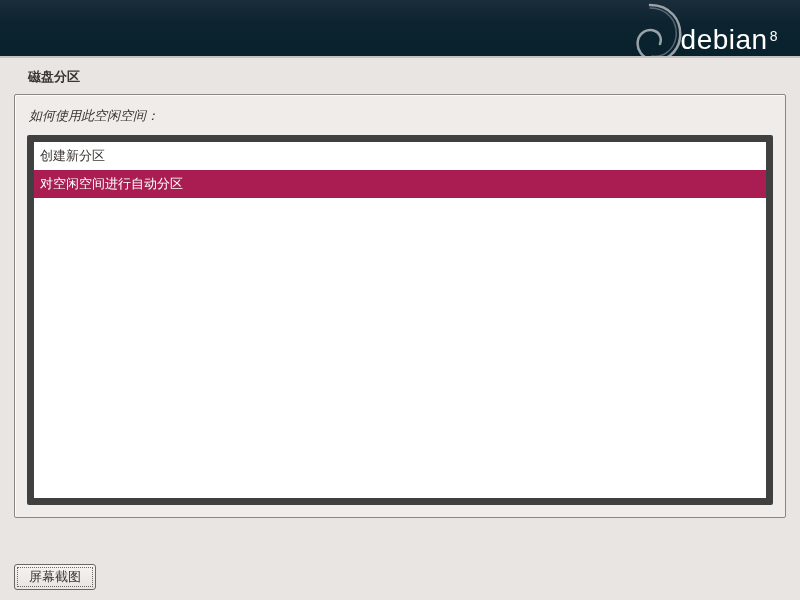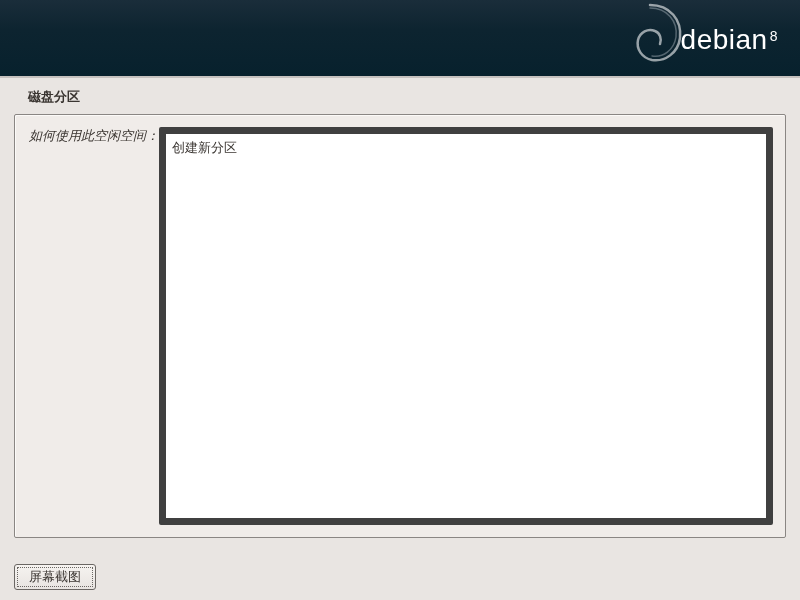--- a/index.html
+++ b/index.html
@@ -11,21 +11,21 @@
       width: 800px;
       height: 600px;
       font-family: sans-serif;
       font-size: 13px;
       background: #e9e5e2;
       overflow: hidden;
       position: relative;
     }
     .header-banner {
       width: 100%;
-      height: 78px;
+      height: 58px;
       background: linear-gradient(180deg, #1a2d3a 0%, #0d2430 40%, #07212d 100%);
       position: relative;
       border-bottom: 2px solid #c5c1be;
       overflow: hidden;
     }
     .swirl {
       position: absolute;
       right: 100px;
       top: -10px;
       width: 100px;
@@ -55,21 +55,21 @@
       font-weight: bold;
     }
     .content-panel {
       margin: 0 14px;
       background: #f0ece9;
       border: 1px solid #8a8683;
       border-radius: 2px;
       height: 424px;
       padding: 12px 12px;
       display: flex;
-      flex-direction: row;
+      flex-direction: column;
       box-shadow: inset 1px 1px 0 #fcfaf8;
     }
     .prompt-label {
       font-style: italic;
       color: #3a3531;
       margin-bottom: 10px;
       padding-left: 2px;
     }
     .listbox {
       flex: 1;
@@ -138,20 +138,23 @@
 </div>
 
 <div class="page-title">磁盘分区</div>
 
 <div class="content-panel">
   <div class="prompt-label">如何使用此空闲空间：</div>
   <div class="listbox">
     <div class="list-item">
       <span>创建新分区</span>
     </div>
+    <div class="list-item selected">
+      <span>对空闲空间进行自动分区</span>
+    </div>
   </div>
 </div>
 
 <div class="footer">
   <div class="footer-left">
     <button class="btn focused">屏幕截图</button>
   </div>
   <div class="footer-right">
   </div>
 </div>

